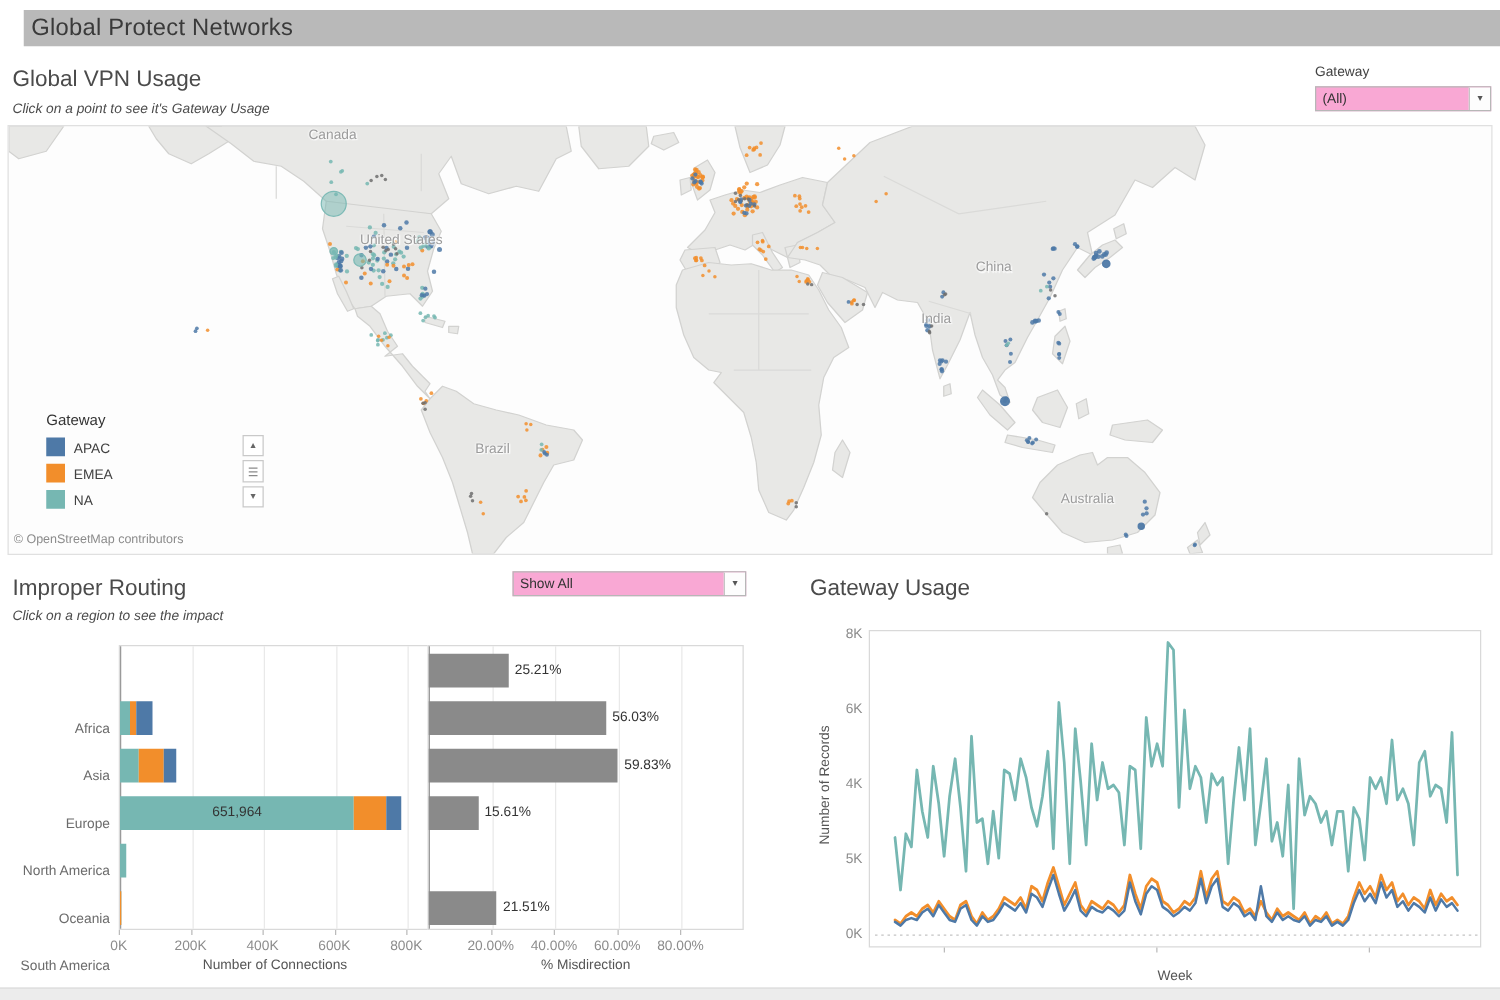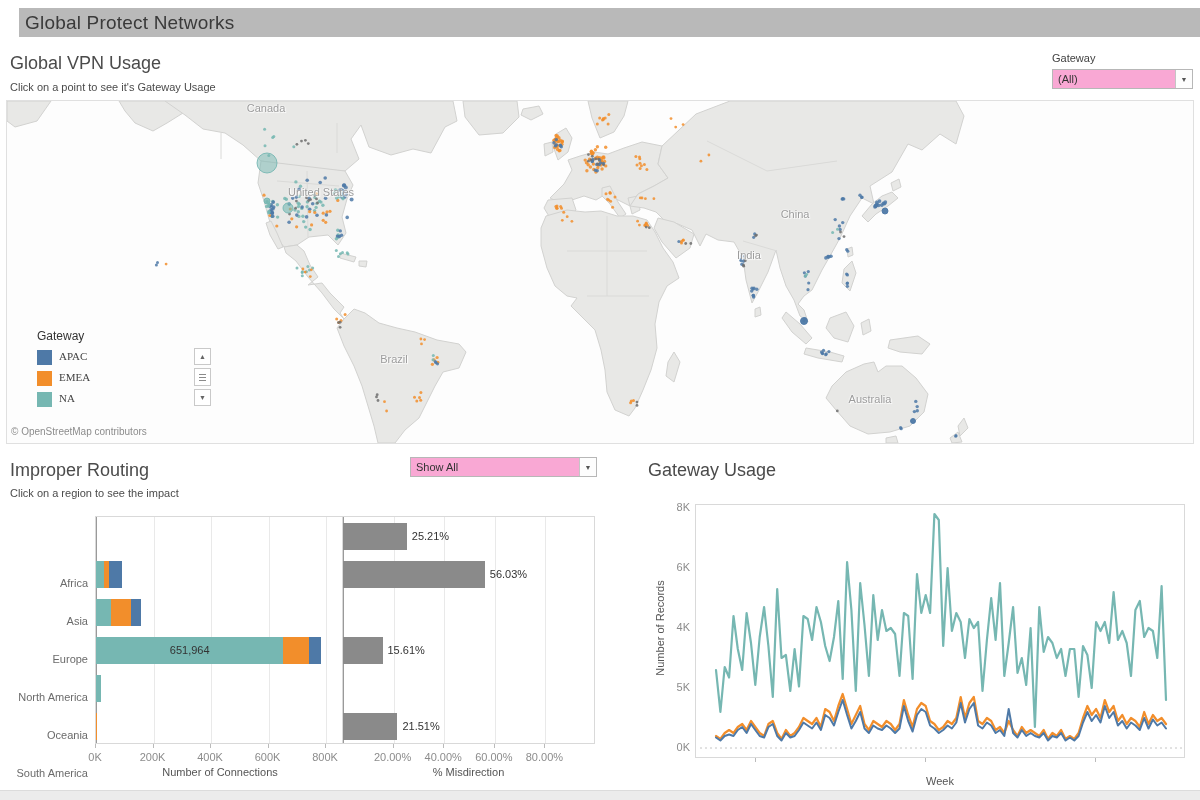--- a/index.html
+++ b/index.html
@@ -6,40 +6,40 @@
   html,body { width:1200px; height:800px; background:#fff; overflow:hidden;
               font-family:"Liberation Sans", sans-serif; }
   .dash { position:relative; width:1200px; height:800px; background:#fff; }
 
   
   .title-bar { position:absolute; left:7px; top:8px; width:1186px; height:29px;
                background:#b9b9b9; display:flex; align-items:center;margin-left:12px; }
   .title-bar h1 { font-size:19px; font-weight:400; color:#3a3a3a; padding-left:6px; letter-spacing:.2px; }
 
   .sec-title { position:absolute; font-size:18px; font-weight:400; color:#4b4b4b; }
-  .sec-sub   { position:absolute; font-size:11px; color:#4b4b4b; }
+  .sec-sub   { position:absolute; font-size:11px; font-style:italic; color:#4b4b4b; }
 
   
   .dropdown { position:absolute; height:20px; background:#f9a8d4; border:1px solid #b7b7b7;
               display:flex; align-items:stretch; font-size:11px; color:#333; }
   .dropdown .dd-text { flex:1; padding:3px 5px; white-space:nowrap; overflow:hidden; }
   .dropdown .dd-btn { width:17px; border-left:1px solid #c5c5c5; background:#fdfdfd;
                       display:flex; align-items:center; justify-content:center;
                       font-size:7px; color:#555; }
   .filter-label { position:absolute; font-size:11px; color:#424242; }
 
   
   .map-panel { position:absolute; left:6px; top:100px; width:1188px; height:344px;
                background:#fdfdfd; border:1px solid #e0e0e0; overflow:hidden; }
   .map-panel svg { position:absolute; left:0; top:0; }
   .map-label { position:absolute; font-size:11px; color:#9b9b9b; white-space:nowrap;
                text-shadow:0 0 2px #fff, 0 0 2px #fff, 1px 1px 1px #fff; transform:translate(-50%,-50%); }
   .map-legend { position:absolute; left:30px; top:228px; font-size:11px; color:#424242; }
   .map-legend .lg-title { font-size:12px; margin-bottom:7px; color:#333; }
-  .lg-item { display:flex; align-items:flex-start; margin-bottom:6px;font-family:Liberation Serif, serif; }
+  .lg-item { display:flex; align-items:flex-end; margin-bottom:6px; }
   .lg-swatch { width:15px; height:15px; margin-right:7px; display:inline-block; }
   .map-scroll { position:absolute; left:187px; top:247px; width:17px; height:58px; }
   .ms-box { width:17px; background:#fff; border:1px solid #c9c9c9; color:#666;
             display:flex; align-items:center; justify-content:center; font-size:7px; }
   .ms-up,.ms-dn { height:17px; }
   .ms-thumb { height:18px; margin:3px 0; flex-direction:column; }
   .ms-thumb i { display:block; width:7px; height:1px; background:#8a8a8a; margin:1px 0; }
   .map-attrib { position:absolute; left:4px; top:325px; font-size:10px; color:#8c8c8c; }
 
   
@@ -644,20 +644,24 @@
         <div class="gridline" style="left:202.4px;"></div>
         <div class="zeroline" style="left:0px;"></div>
         <div class="bar-row" style="top:5.5px;width:253px;">
           <div class="bar-seg" style="left:0px;width:63.8px;background:#8a8a8a;"></div>
           <div class="bar-outlabel" style="left:68.8px;top:13.5px;">25.21%</div>
         </div>
         <div class="bar-row" style="top:43.5px;width:253px;">
           <div class="bar-seg" style="left:0px;width:141.8px;background:#8a8a8a;"></div>
           <div class="bar-outlabel" style="left:146.8px;top:13.5px;">56.03%</div>
         </div>
+        <div class="bar-row" style="top:81.5px;width:253px;">
+          <div class="bar-seg" style="left:0px;width:151.4px;background:#8a8a8a;"></div>
+          <div class="bar-outlabel" style="left:156.4px;top:13.5px;">59.83%</div>
+        </div>
         <div class="bar-row" style="top:119.5px;width:253px;">
           <div class="bar-seg" style="left:0px;width:39.5px;background:#8a8a8a;"></div>
           <div class="bar-outlabel" style="left:44.5px;top:13.5px;">15.61%</div>
         </div>
         <div class="bar-row" style="top:195.5px;width:253px;">
           <div class="bar-seg" style="left:0px;width:54.4px;background:#8a8a8a;"></div>
           <div class="bar-outlabel" style="left:59.4px;top:13.5px;">21.51%</div>
         </div>
       </div>
       <div class="row-label" style="left:8px;top:535px;">Africa</div>

